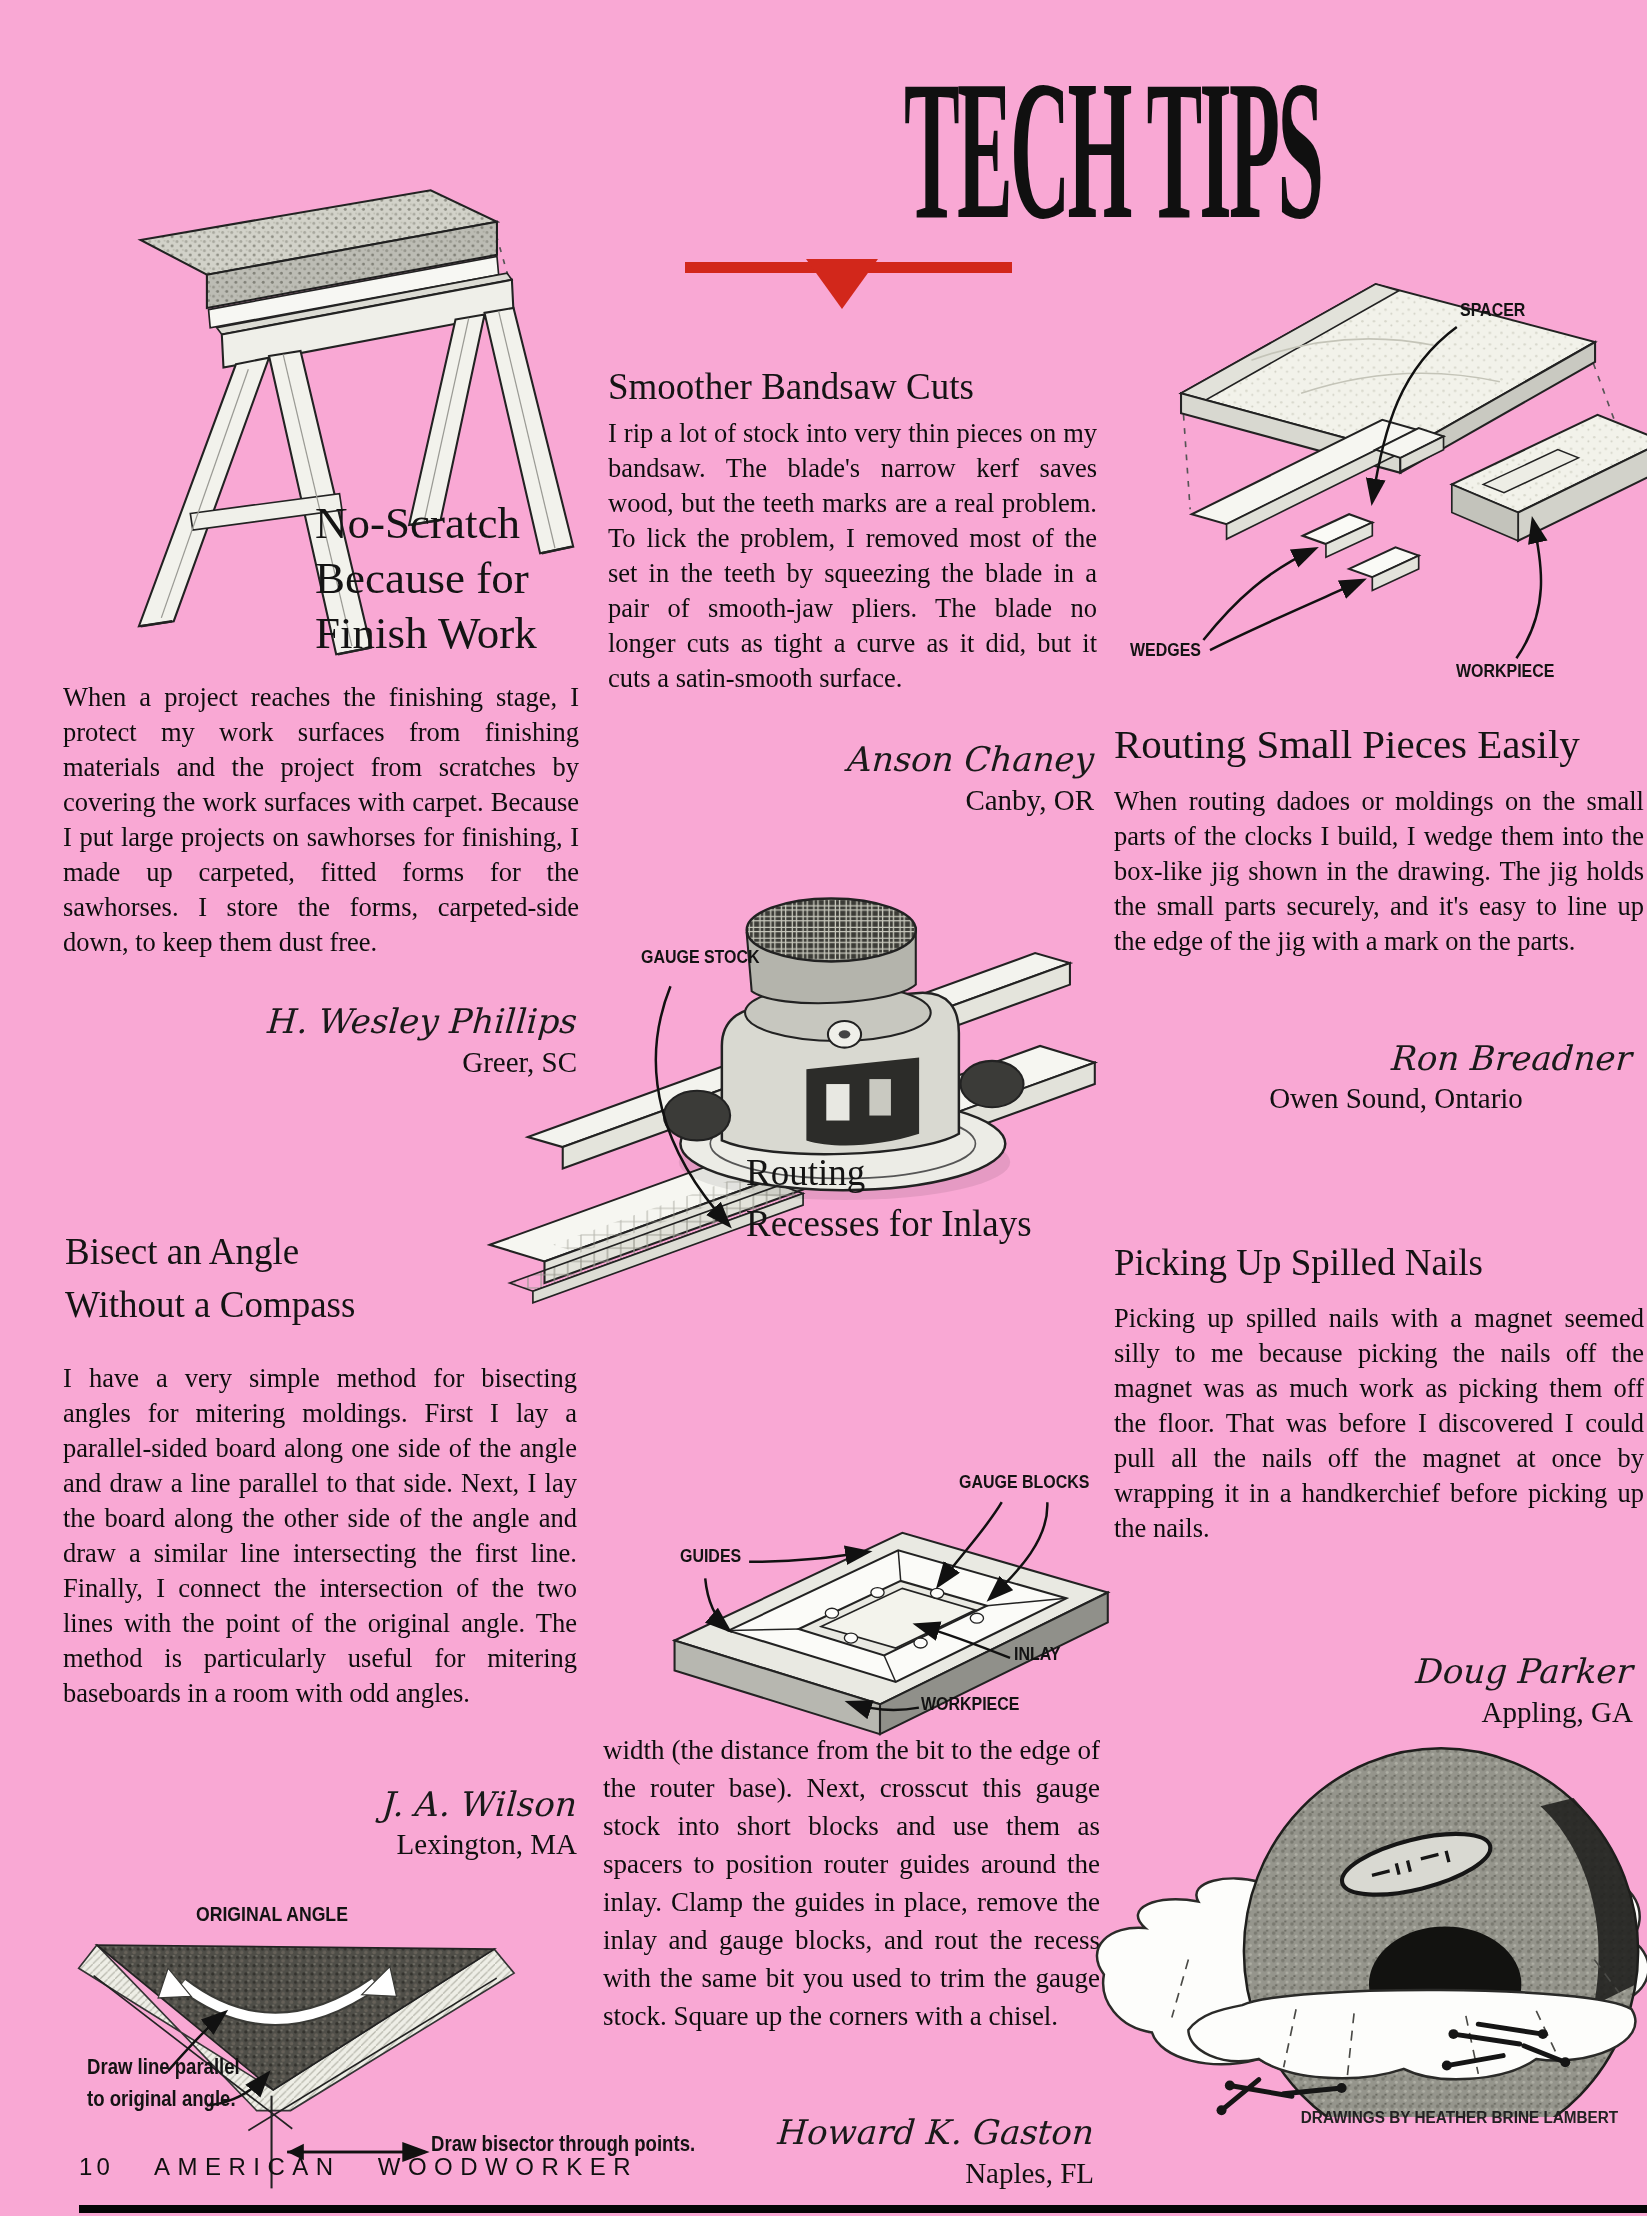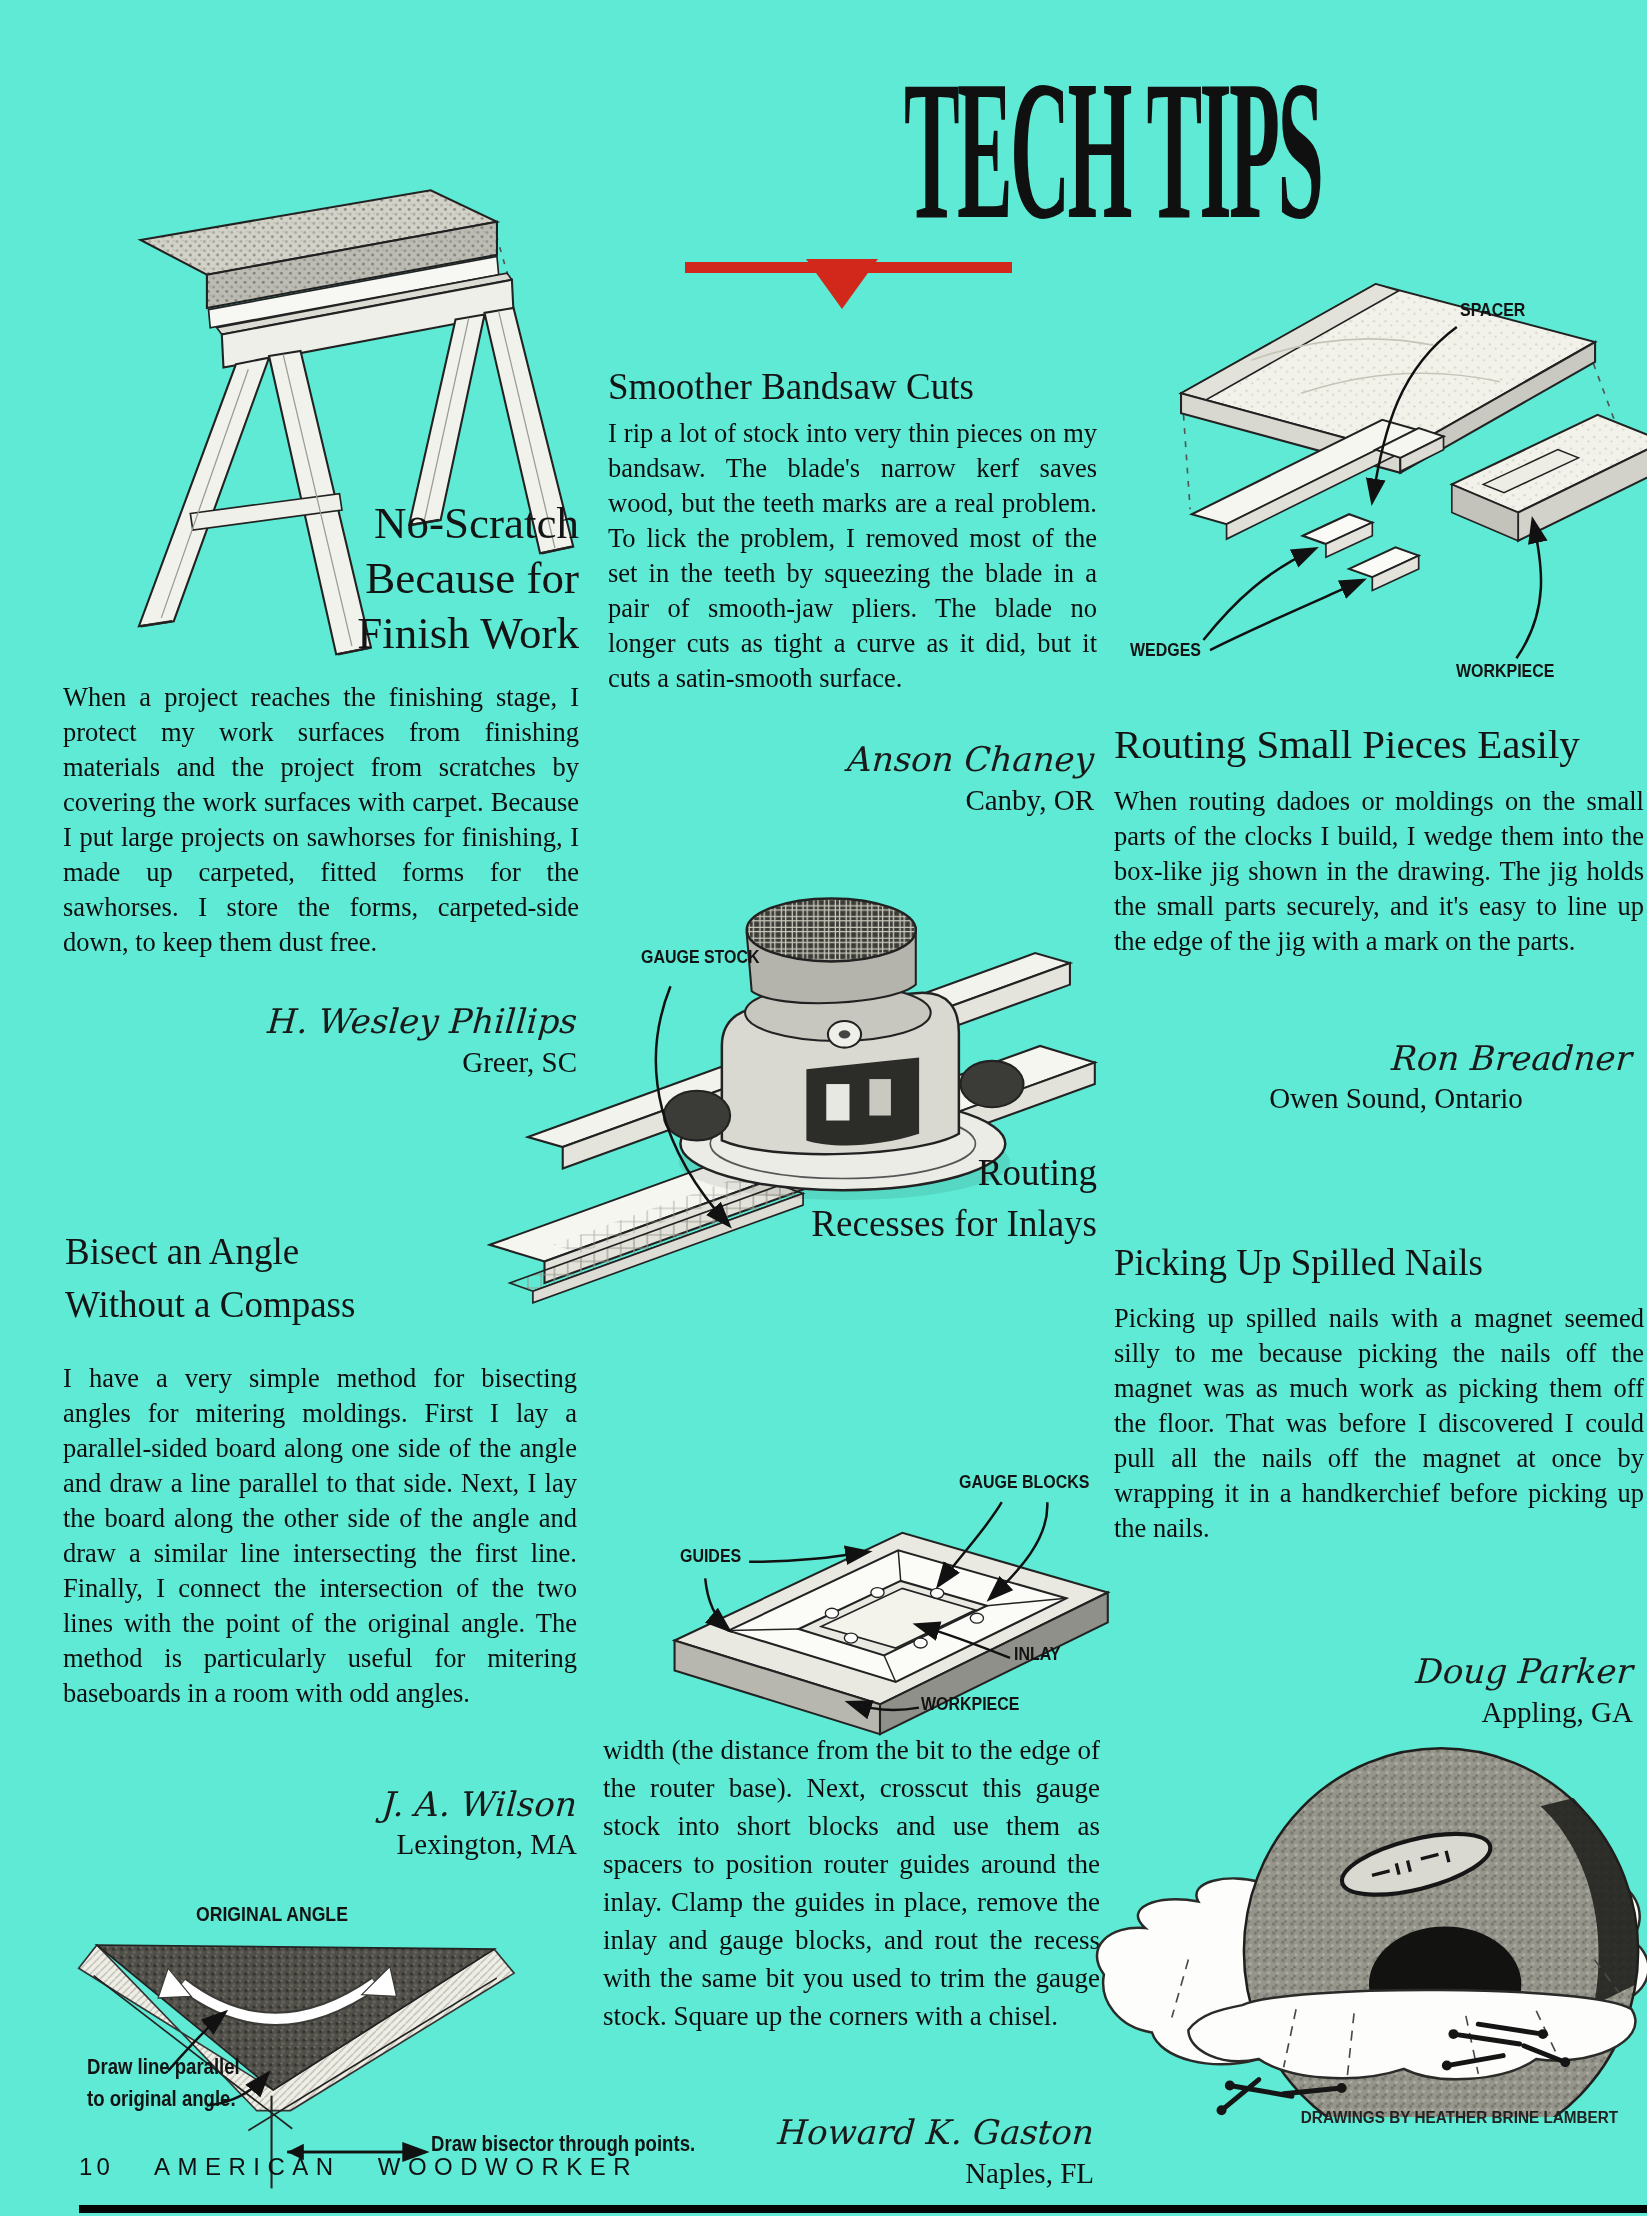--- a/index.html
+++ b/index.html
@@ -1,16 +1,16 @@
 <!DOCTYPE html>
 <html style="font-size:13.3px"><head>
 <meta charset="utf-8">
 <style>
   html,body{margin:0;padding:0;background:#e8e8e8;}
-  .page{position:relative;width:1648px;height:2216px;background:#5eead4;overflow:hidden;
+  .page{position:relative;width:1648px;height:2216px;background:#f9a8d4;overflow:hidden;
         font-family:"Liberation Serif",serif;color:#121212;}
   .abs{position:absolute;}
   .masthead-wrap{left:616px;top:61px;width:464px;text-align:center;height:191px;}
   .masthead{display:inline-block;font-family:"Liberation Serif",serif;font-weight:bold;
             font-size:199px;line-height:178px;letter-spacing:-6.6px;color:#101010;
             transform:scaleX(.42);transform-origin:center top;white-space:nowrap;}
   .redrule{left:685px;top:262px;width:327px;height:10.8px;background:#d2271b;}
   .redtri{left:806px;top:259px;width:0;height:0;border-left:36px solid transparent;
           border-right:36px solid transparent;border-top:50px solid #d2271b;}
   .h{font-size:37px;line-height:51px;color:#141414;}
@@ -23,21 +23,21 @@
           white-space:nowrap;transform:scaleX(.84);transform-origin:left center;color:#131313;}
   .note{font-family:"Liberation Sans",sans-serif;font-weight:bold;font-size:21.6px;
         white-space:nowrap;transform:scaleX(.86);transform-origin:left center;color:#131313;}
   .credit{font-family:"Liberation Sans",sans-serif;font-weight:bold;font-size:17.4px;
           white-space:nowrap;transform:scaleX(.88);transform-origin:right center;color:#222;}
   .footer{font-family:"Liberation Sans",sans-serif;font-size:24px;letter-spacing:7.5px;
           word-spacing:23px;color:#101010;white-space:nowrap;}
   .footer .num{letter-spacing:4.1px;margin-right:40px;}
   .botbar{left:79px;top:2205px;width:1569px;height:7.5px;background:#060606;}
   figure{margin:16px;}
-  .rt{text-align:right;}
+  .rt{}
 </style>
 </head>
 <body>
 
 <div class="page">
 
   <div class="abs masthead-wrap">
     <span class="masthead">TECH TIPS</span>
   </div>
   <div class="abs redrule"></div>

